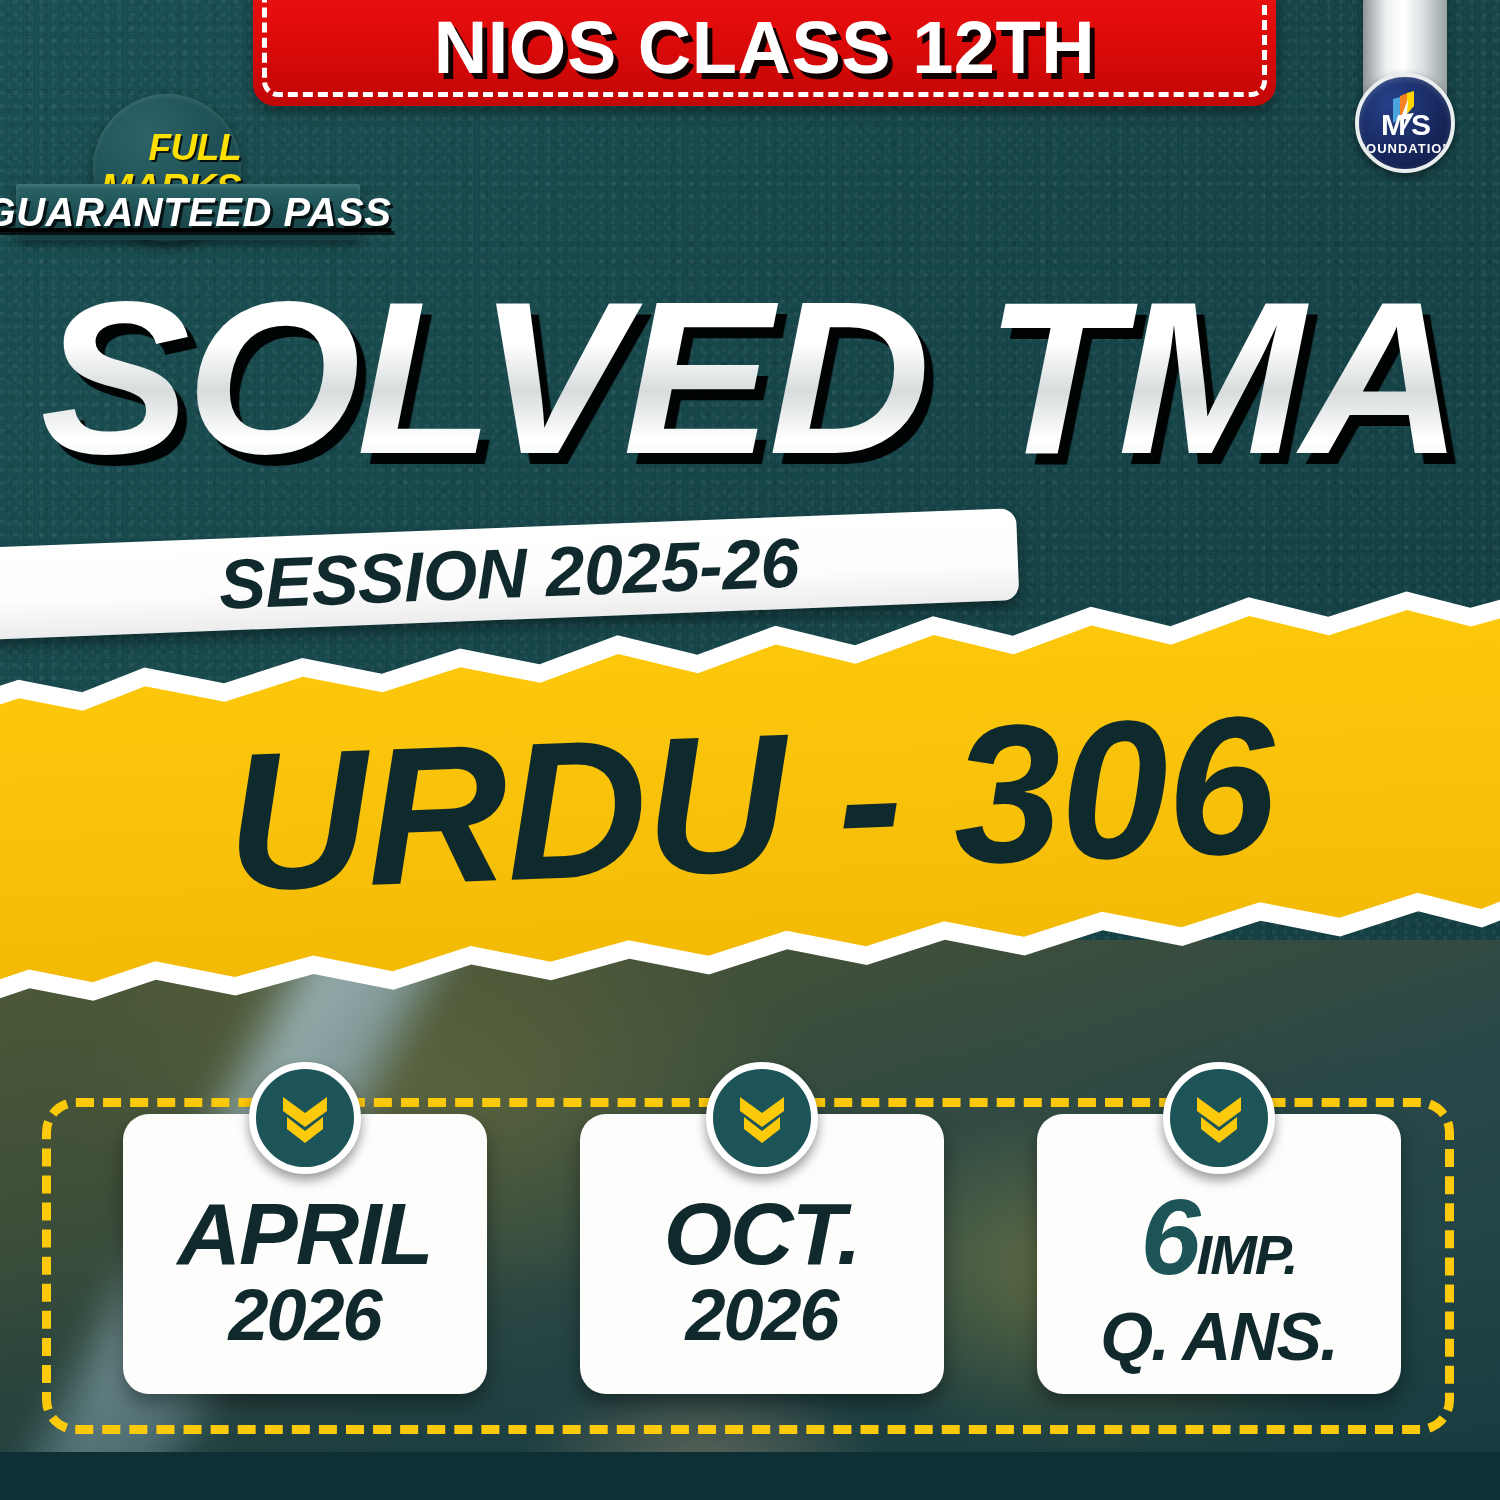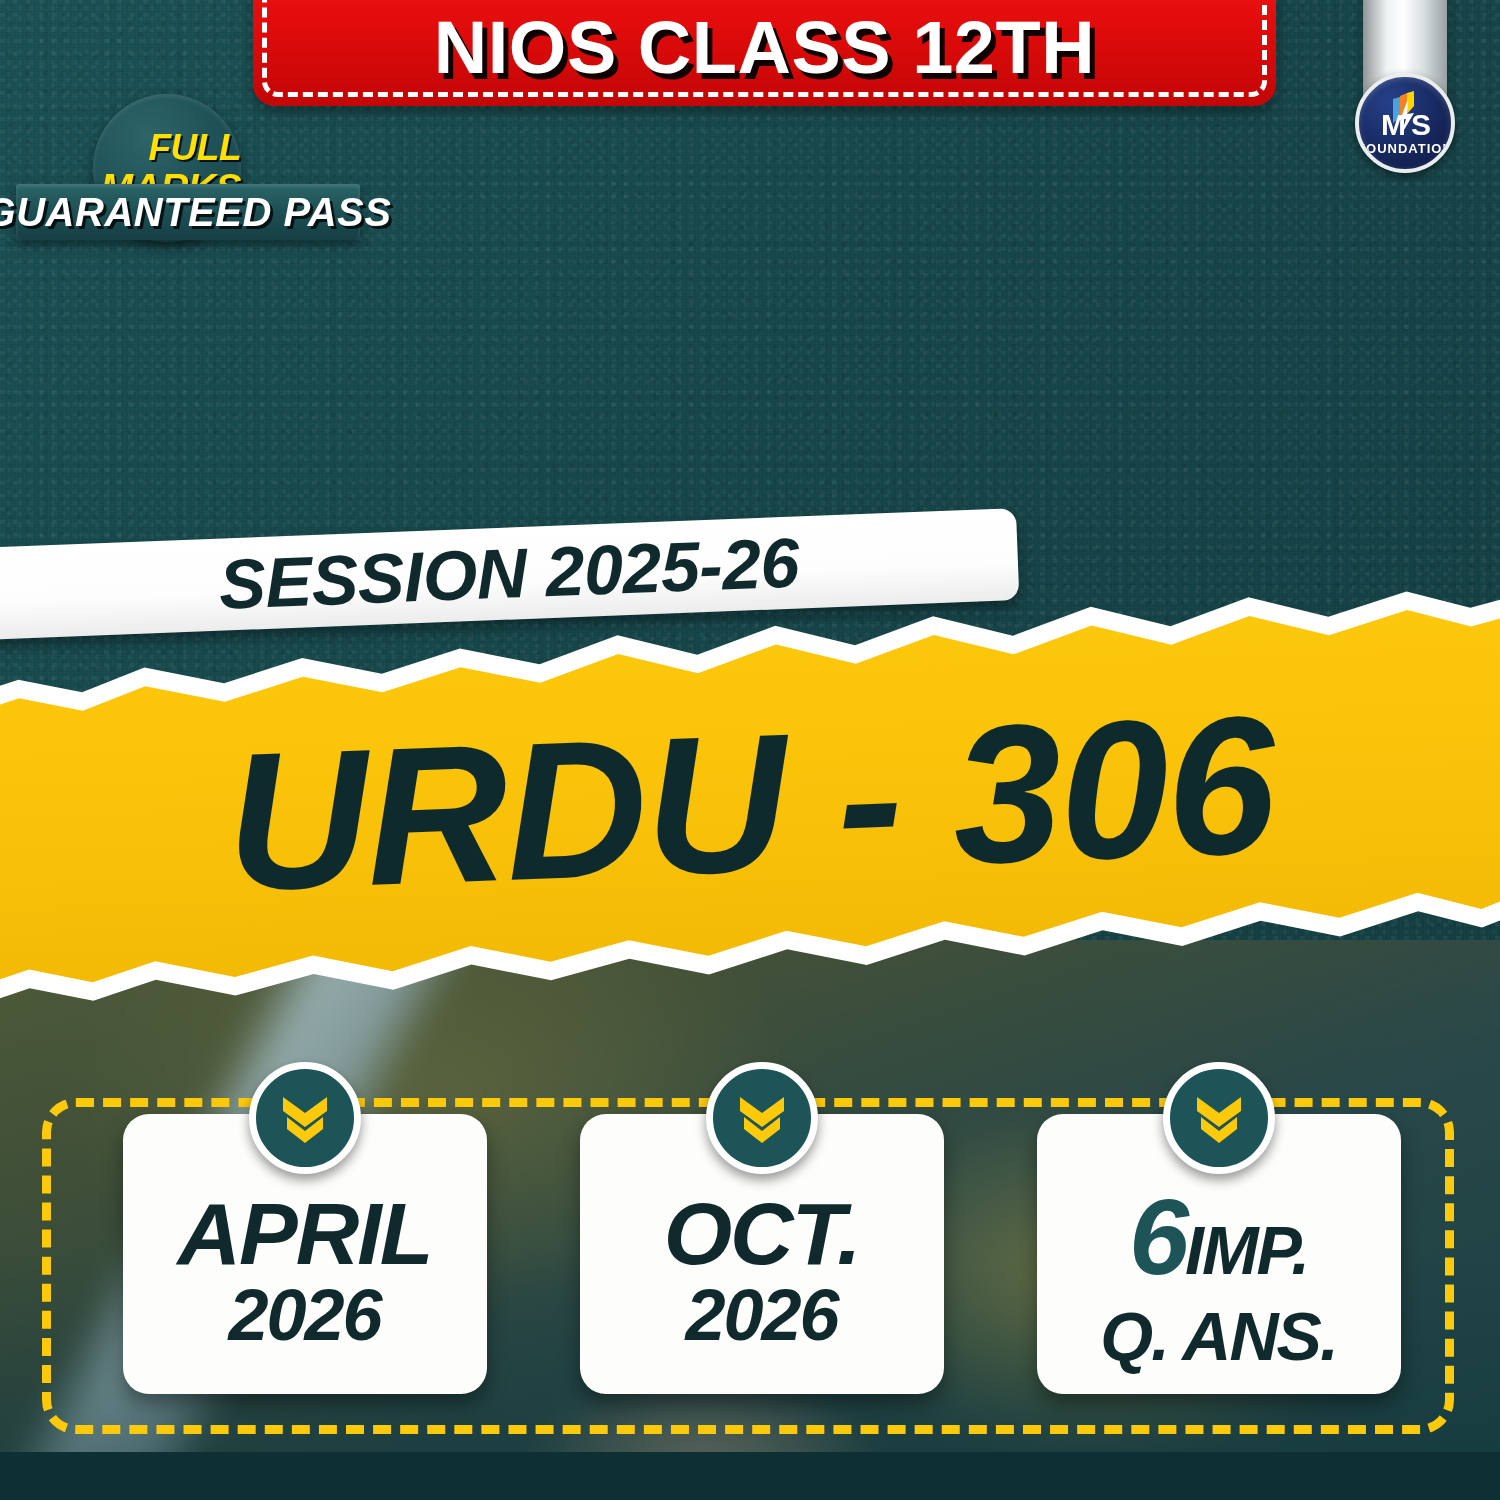--- a/index.html
+++ b/index.html
@@ -102,21 +102,21 @@
     text-shadow:2px 2px 0 rgba(0,0,0,.8);
   }
   .fm-l2{ font-size:39px; margin-top:3px; }
 
   
   .gp-pill{
     position:absolute; left:16px; top:184px; width:344px; height:56px;
     border-radius:3px;
     background:linear-gradient(180deg,#2b6569 0%,#1d5054 48%,#153f45 100%);
     box-shadow:0 5px 12px rgba(0,0,0,.4), inset 0 2px 4px rgba(255,255,255,.14);
-    display:flex; align-items:center; justify-content:center;
+    display:flex; align-items:center; justify-content:center;text-decoration:underline;
   }
   .gp-text{
     color:#ffffff; font-weight:bold; font-style:italic; font-size:40px;
     letter-spacing:.5px;
     text-shadow:3px 3px 0 rgba(0,0,0,.75);
     white-space:nowrap;
   }
 
   
   .solved-wrap{
@@ -221,21 +221,21 @@
     display:flex; flex-direction:column; align-items:center; justify-content:center;
     z-index:2;
     padding-top:34px;
   }
   .card-l1,.card-l2{
     font-weight:bold; font-style:italic; color:#10292c;
     line-height:.94; white-space:nowrap; letter-spacing:-2px;
   }
   .card-l1{ font-size:88px; }
   .card-l2{ font-size:72px; margin-top:6px; }
-  .card-l1.small{ font-size:68px; }
+  .card-l1.small{ font-size:56px; }
   .card-l2.small{ font-size:68px; }
   .big-num{
     color:#1c5458; font-size:108px; font-weight:bold; font-style:italic;
     letter-spacing:-4px;
   }
   .card-row{ display:flex; align-items:baseline; }
 </style>
 </head>
 <body>
 
@@ -270,20 +270,23 @@
 
   <div class="fm-circle">
     <div class="fm-l1">FULL</div>
     <div class="fm-l2">MARKS</div>
   </div>
 
   <div class="gp-pill">
     <div class="gp-text">GUARANTEED PASS</div>
   </div>
 
+  <div class="solved-wrap">
+    <div class="solved">SOLVED TMA</div>
+  </div>
 
   <div class="session-banner">
     <div class="session-text">SESSION 2025-26</div>
   </div>
 
   <div class="yellow-band">
     <div class="yb-white"></div>
     <div class="yb-fill"></div>
     <div class="urdu-text">URDU - 306</div>
   </div>

